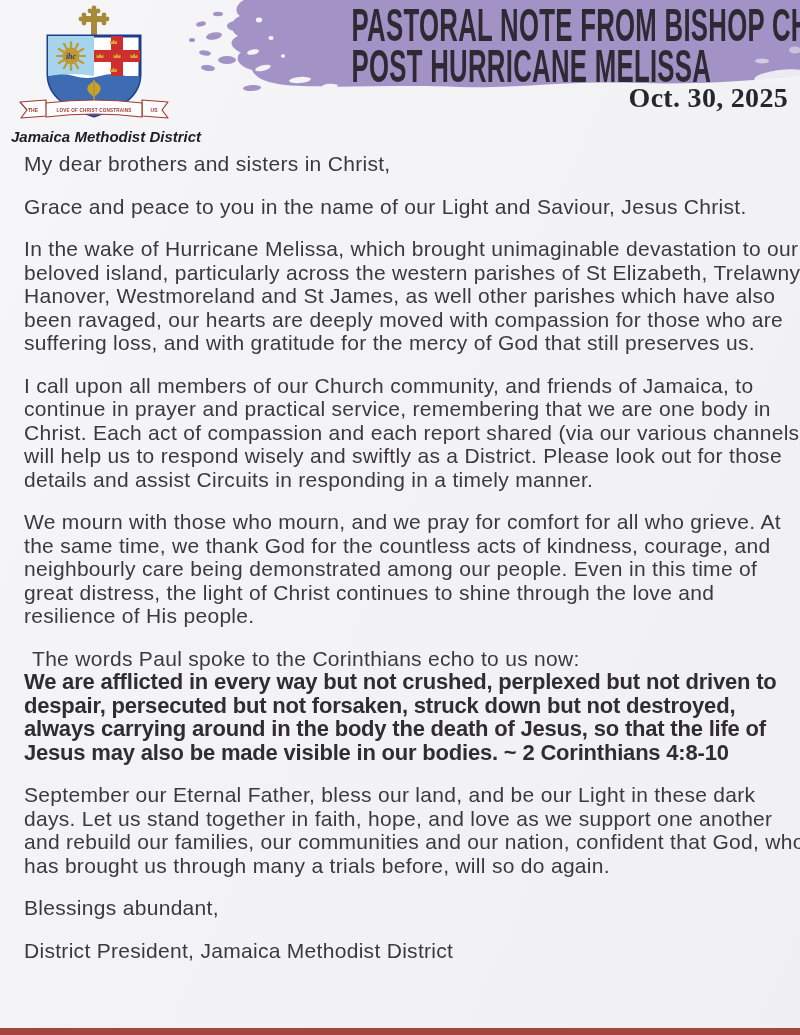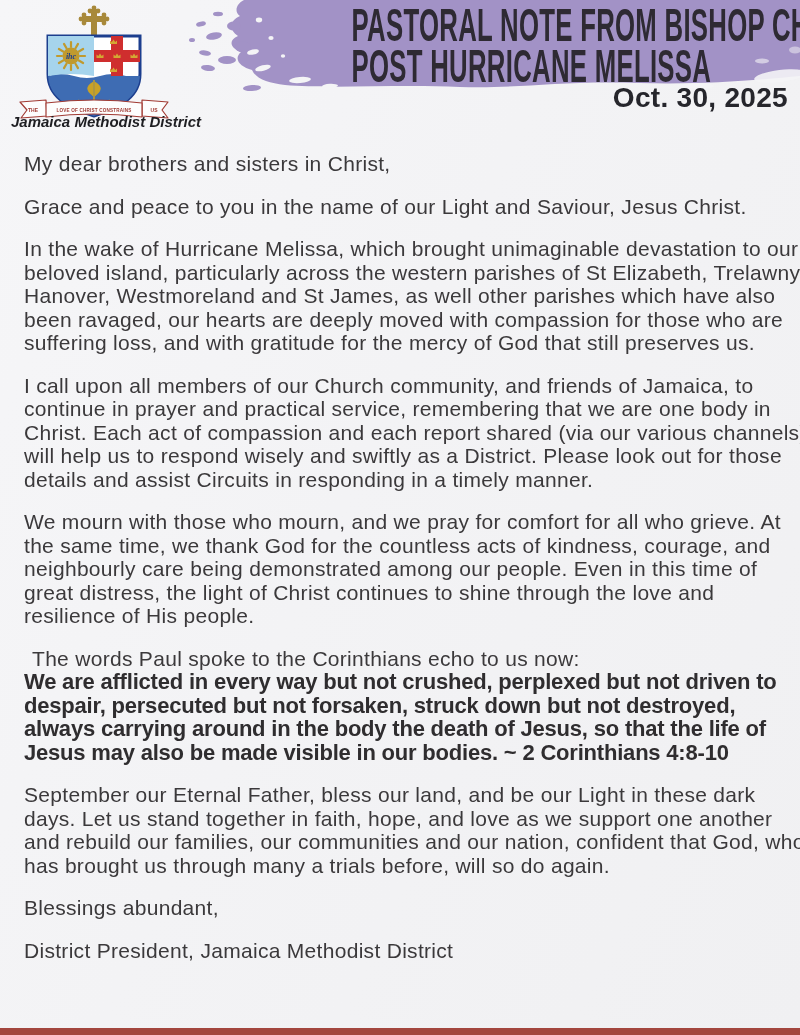--- a/index.html
+++ b/index.html
@@ -20,27 +20,27 @@
   }
   .title-line{
     display:block;white-space:nowrap;
     font-family:"Liberation Sans",sans-serif;
     font-weight:bold;font-size:46px;line-height:41px;
     letter-spacing:0.5px;
     transform:scaleX(0.56);transform-origin:50% 50%;
   }
   .date{
     position:absolute;top:83px;right:12px;
-    font-family:Liberation Sans, sans-serif;
+    font-family:Liberation Serif, serif;
     font-weight:bold;font-size:28px;line-height:30px;
     color:#26262c;letter-spacing:0.3px;
   }
   .crest{position:absolute;left:6px;top:4px;width:172px;height:120px;}
   .org{
-    position:absolute;left:11px;top:113px;
+    position:absolute;left:11px;top:128px;
     font-family:"Liberation Sans",sans-serif;
     font-weight:bold;font-style:italic;font-size:15px;color:#1e1e22;
   }
   
   .body-text{
     position:absolute;left:24px;top:152px;width:784px;
     font-family:Liberation Sans, sans-serif;
     font-size:21px;line-height:23.5px;letter-spacing:0.3px;
     color:#3b393b;
   }

